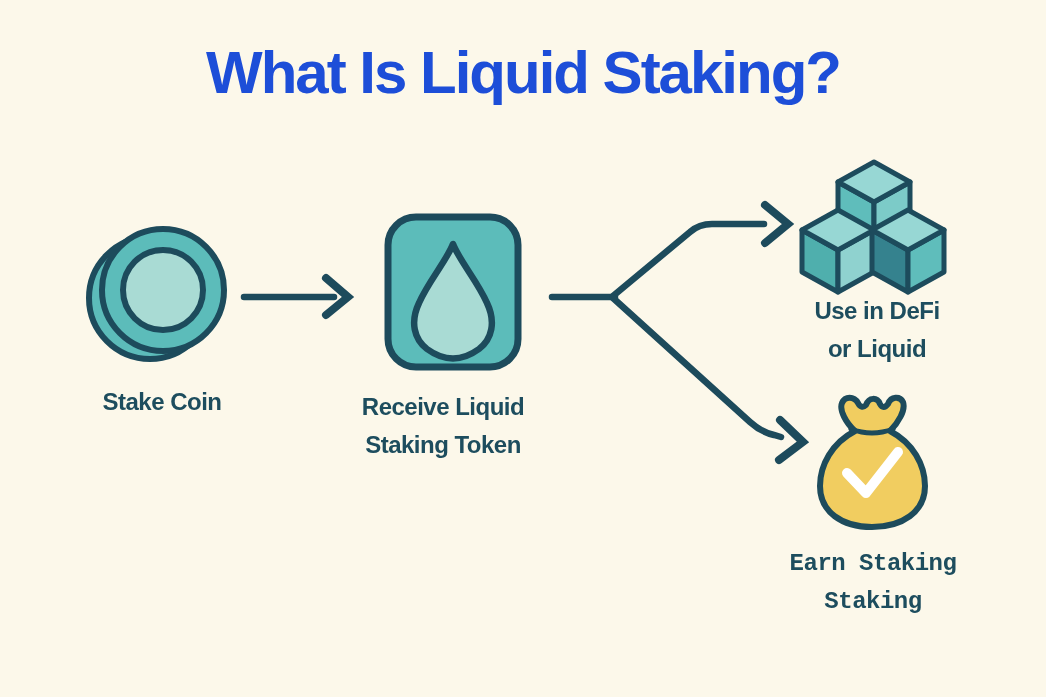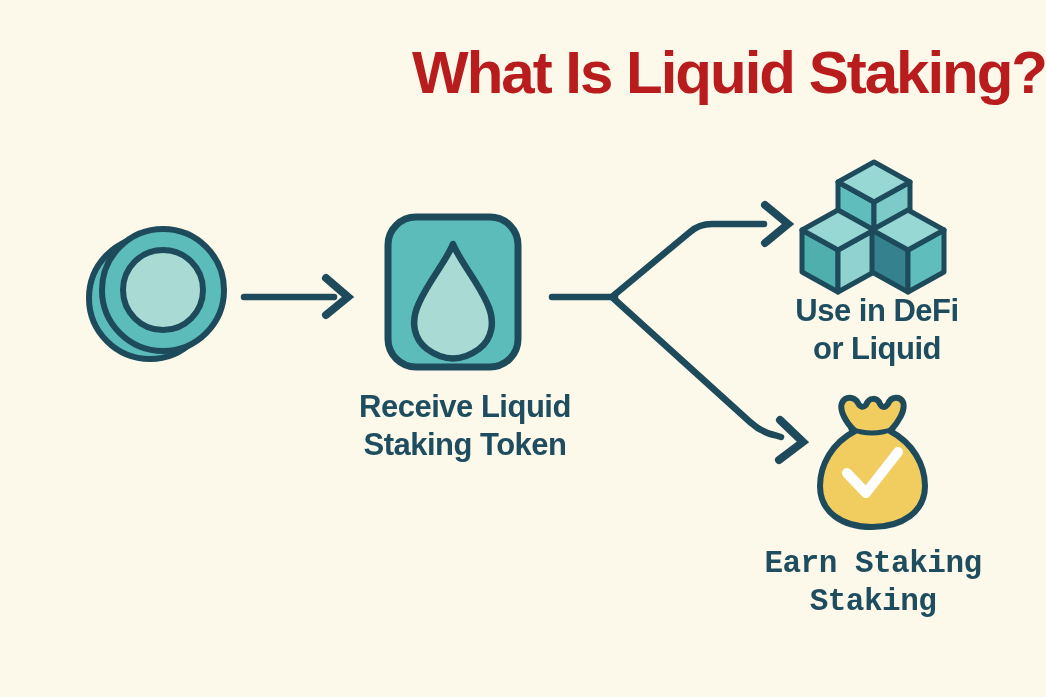--- a/index.html
+++ b/index.html
@@ -20,37 +20,37 @@
   .diagram-svg {
     position: absolute;
     left: 0;
     top: 0;
   }
   .page-title {
     position: absolute;
     left: 0;
     top: 38px;
     width: 1046px;
-    text-align: right;
+    text-align: center;
     font-size: 60px;
     font-weight: 700;
     letter-spacing: -2px;
-    color: #b91c1c;
+    color: #1d4ed8;
   }
   .label {
     position: absolute;
     text-align: center;
-    font-size: 31px;
+    font-size: 24px;
     font-weight: 700;
     letter-spacing: -0.5px;
     line-height: 38px;
     color: #1D4D5E;
   }
   .label-stake   { left: 37px;  top: 383px; width: 250px; }
-  .label-receive { left: 315px; top: 388px; width: 300px; }
+  .label-receive { left: 293px; top: 388px; width: 300px; }
   .label-defi    { left: 752px; top: 292px; width: 250px; }
   .label-rewards { left: 748px; top: 545px; width: 250px; font-family: Liberation Mono, monospace; }
 </style>
 </head>
 <body>
 
 <div class="stage">
 
   <svg class="diagram-svg" width="1046" height="697" viewBox="0 0 1046 697">
 
@@ -113,20 +113,23 @@
                C 925 512 902 527 872 527
                C 842 527 820 512 820 486
                C 820 465 832 443 855 431 Z" fill="#F1CD60" stroke="#1D4B5C" stroke-width="6" stroke-linejoin="round"></path>
       <path d="M 851 429 Q 872 437 893 429" fill="none" stroke="#1D4B5C" stroke-width="5" stroke-linecap="round"></path>
       <path d="M 847 473 L 866 493 L 898 452" fill="none" stroke="#FFFFFF" stroke-width="10" stroke-linecap="round" stroke-linejoin="round"></path>
     </g>
   </svg>
 
   <div class="page-title">What Is Liquid Staking?</div>
 
+  <div class="label label-stake">
+    <div>Stake Coin</div>
+  </div>
 
   <div class="label label-receive">
     <div>Receive Liquid</div>
     <div>Staking Token</div>
   </div>
 
   <div class="label label-defi">
     <div>Use in DeFi</div>
     <div>or Liquid</div>
   </div>

